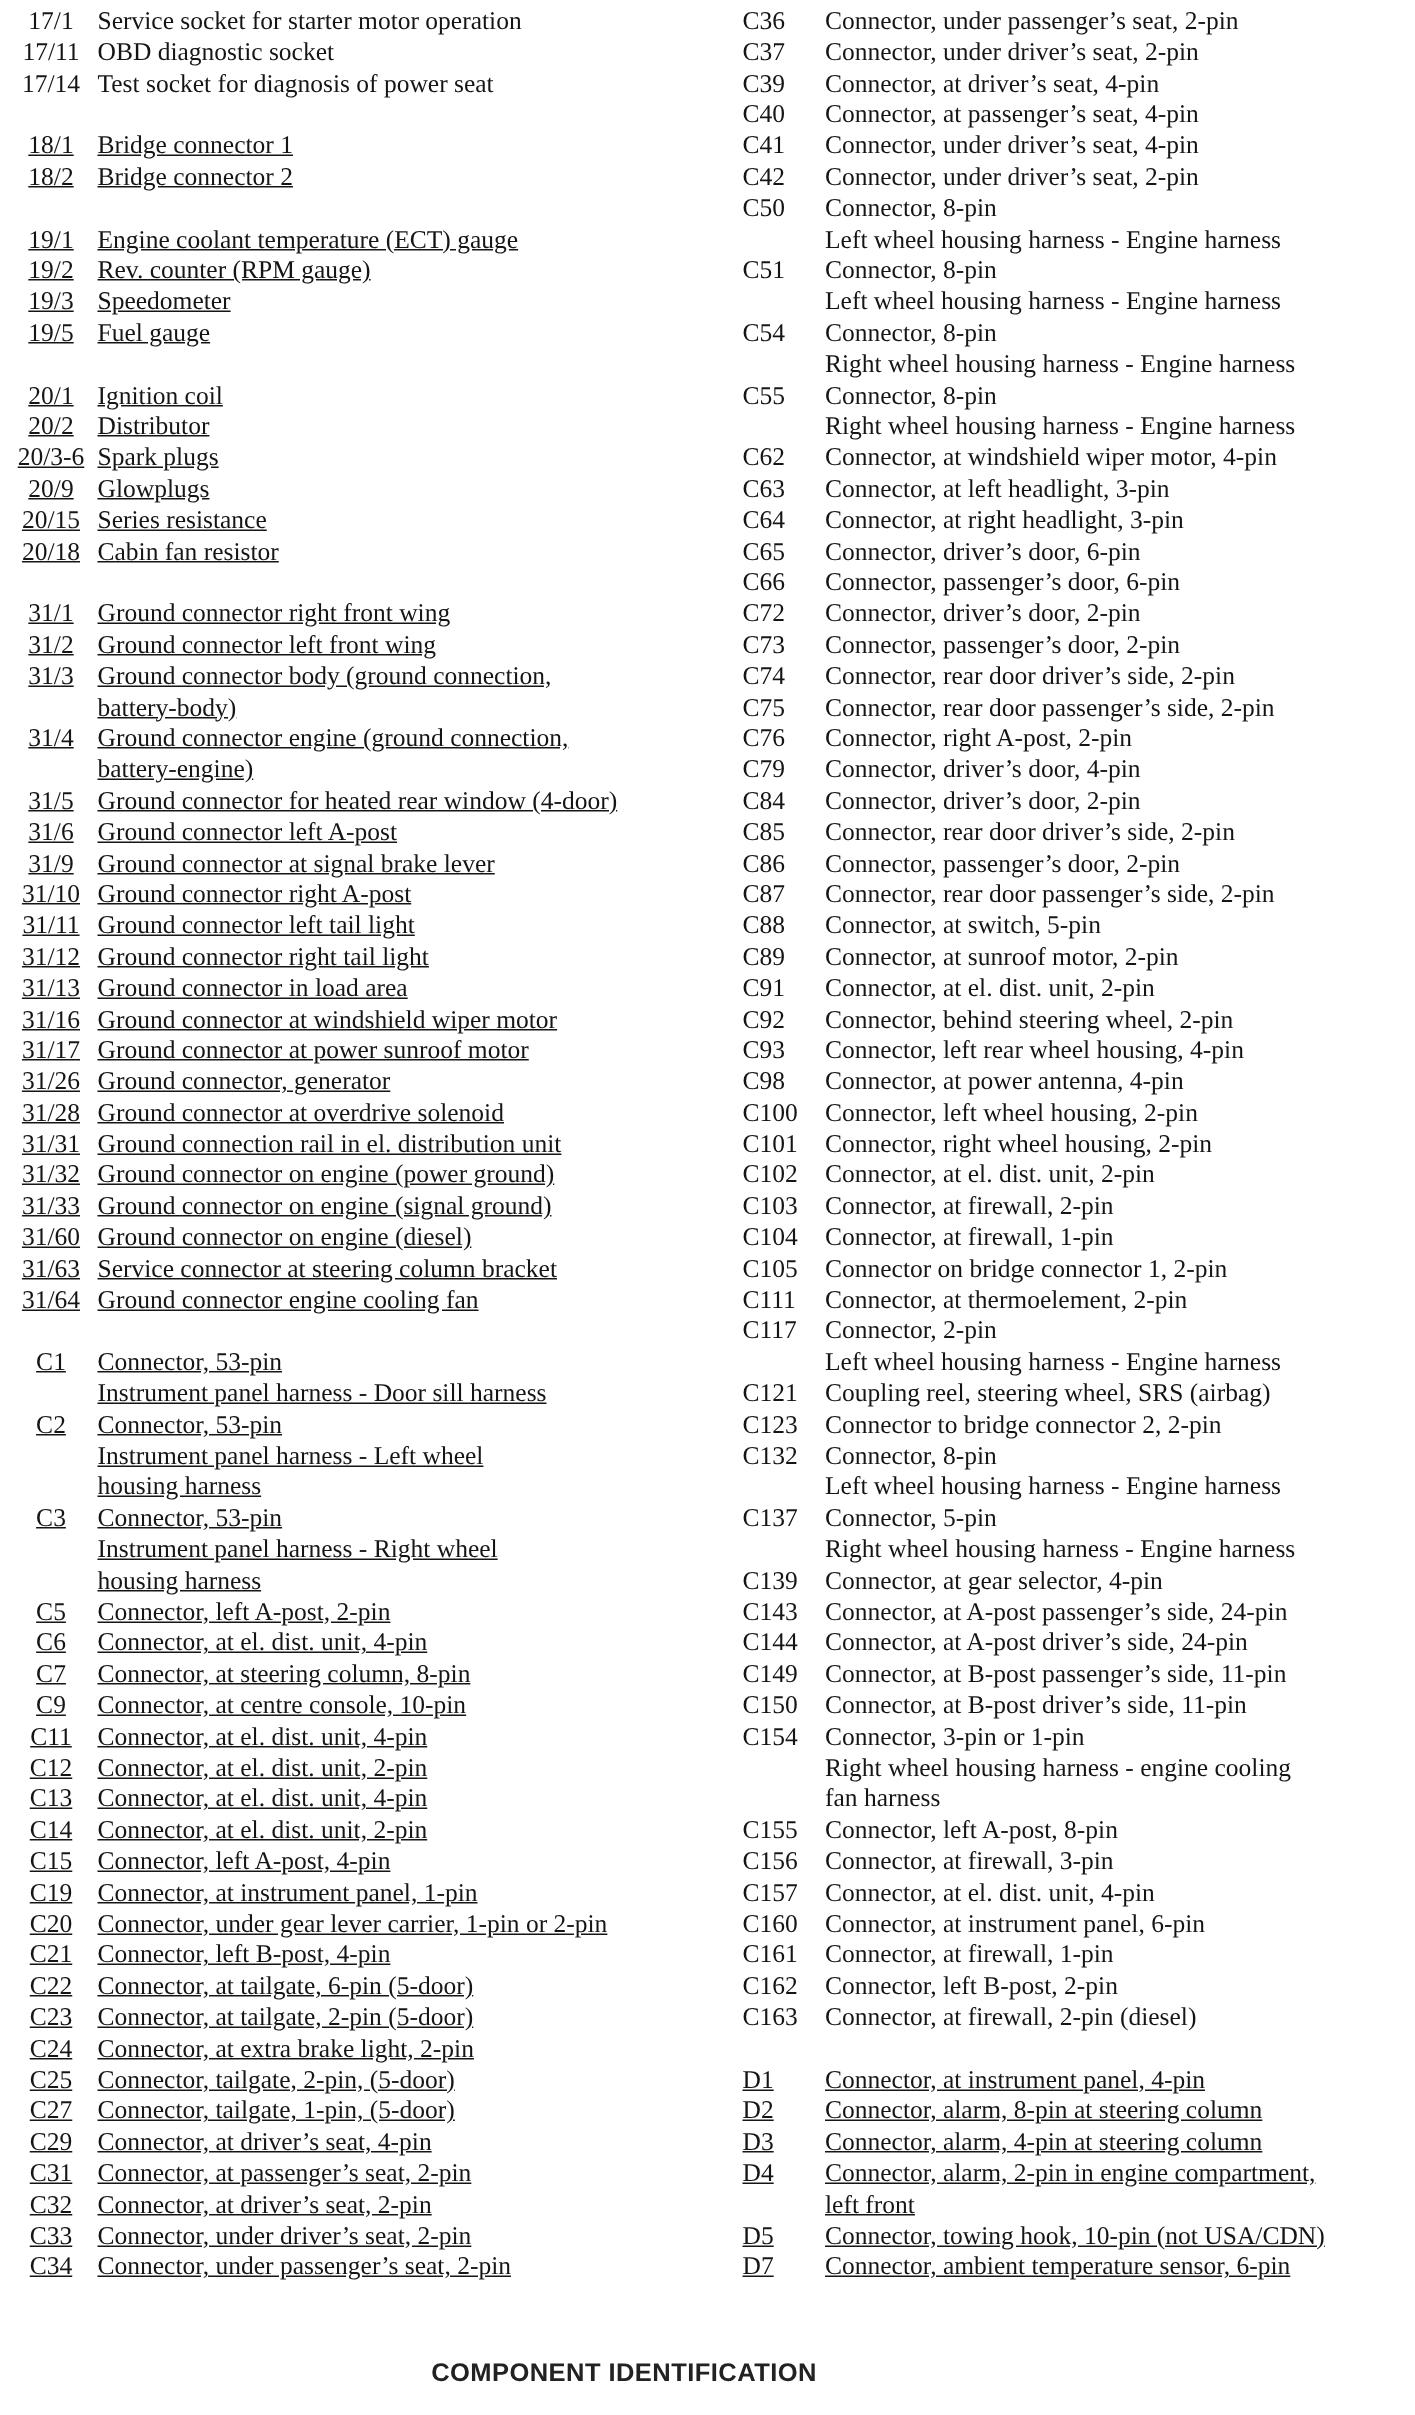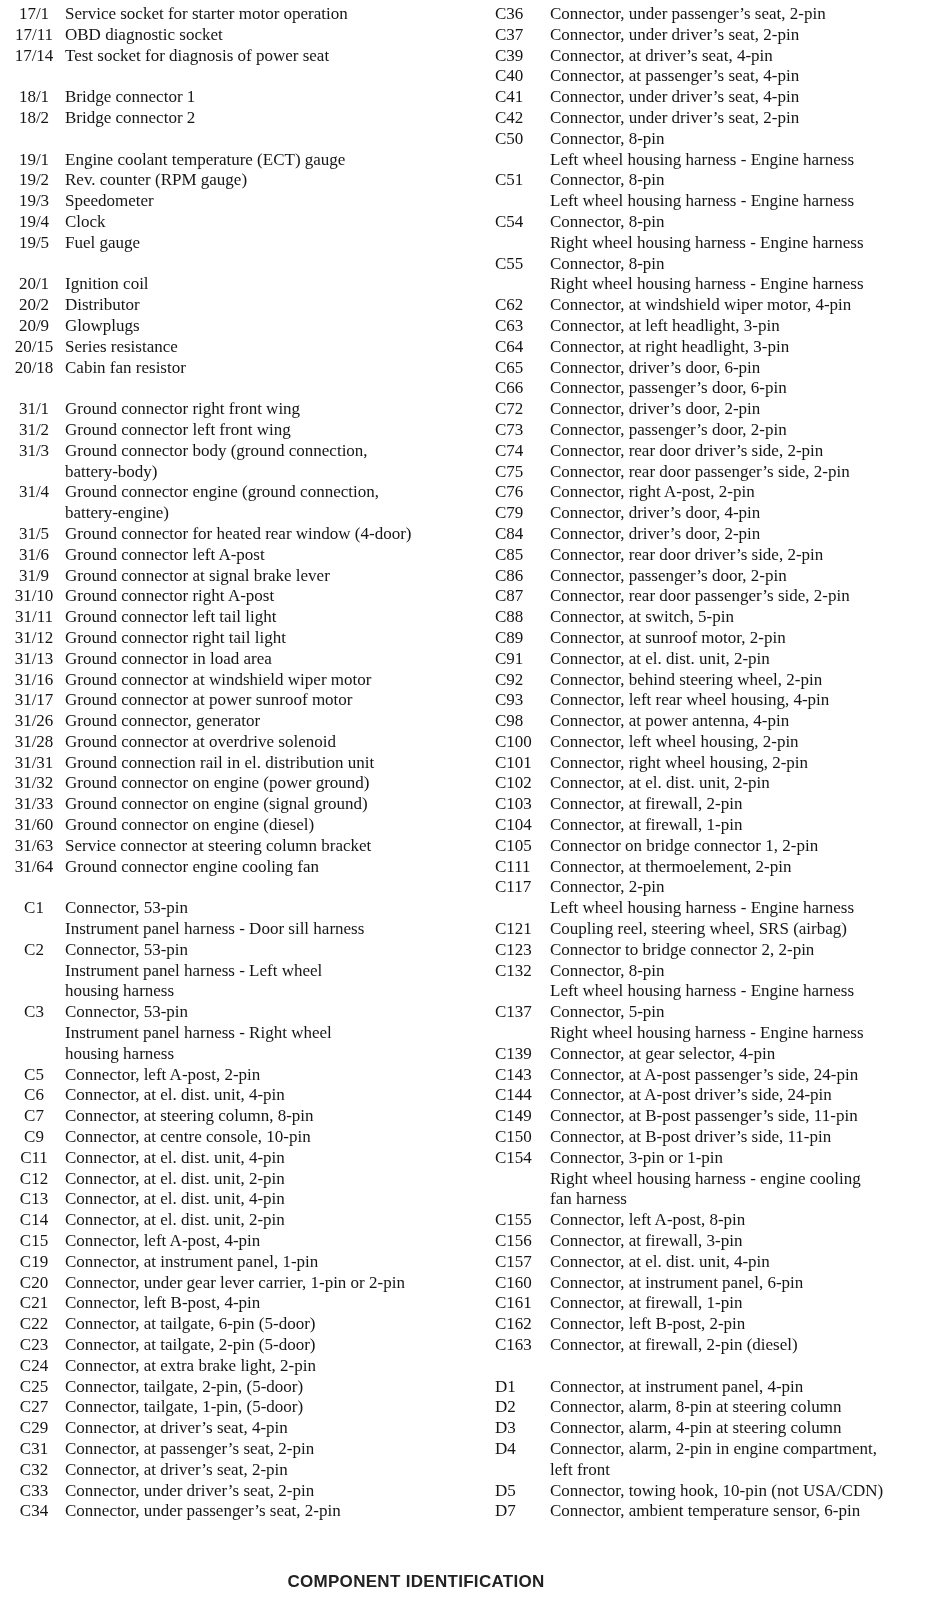--- a/index.html
+++ b/index.html
@@ -18,21 +18,21 @@
   .page {
     position: absolute;
     inset: 0;
   }
   .col {
     position: absolute;
     top: 4px;
   }
   .col-left  { left: 3px;   width: 470px; text-align: center; }
   .col-right { left: 495px; width: 446px; }
-  .group + .group { margin-top: 20.8px; }
+  .group + .group { margin-top: 20.8px; text-decoration: underline; }
   .row {
     display: flex;
     font-size: 17px;
     line-height: 20.8px;
     white-space: nowrap;
   }
   .code { flex: 0 0 auto; }
   .col-left  .code { width: 62px; }
   .col-right .code { width: 55px; }
   .desc { flex: 0 0 auto; }
@@ -85,36 +85,36 @@
         </div>
         <div class="row">
           <span class="code">19/2</span>
           <span class="desc">Rev. counter (RPM gauge)</span>
         </div>
         <div class="row">
           <span class="code">19/3</span>
           <span class="desc">Speedometer</span>
         </div>
         <div class="row">
-          <span class="code">19/4</span>
-          <span class="desc">Clock</span>
-        </div>
-        <div class="row">
           <span class="code">19/5</span>
           <span class="desc">Fuel gauge</span>
         </div>
       </div>
       <div class="group">
         <div class="row">
           <span class="code">20/1</span>
           <span class="desc">Ignition coil</span>
         </div>
         <div class="row">
           <span class="code">20/2</span>
           <span class="desc">Distributor</span>
+        </div>
+        <div class="row">
+          <span class="code">20/3-6</span>
+          <span class="desc">Spark plugs</span>
         </div>
         <div class="row">
           <span class="code">20/9</span>
           <span class="desc">Glowplugs</span>
         </div>
         <div class="row">
           <span class="code">20/15</span>
           <span class="desc">Series resistance</span>
         </div>
         <div class="row">

